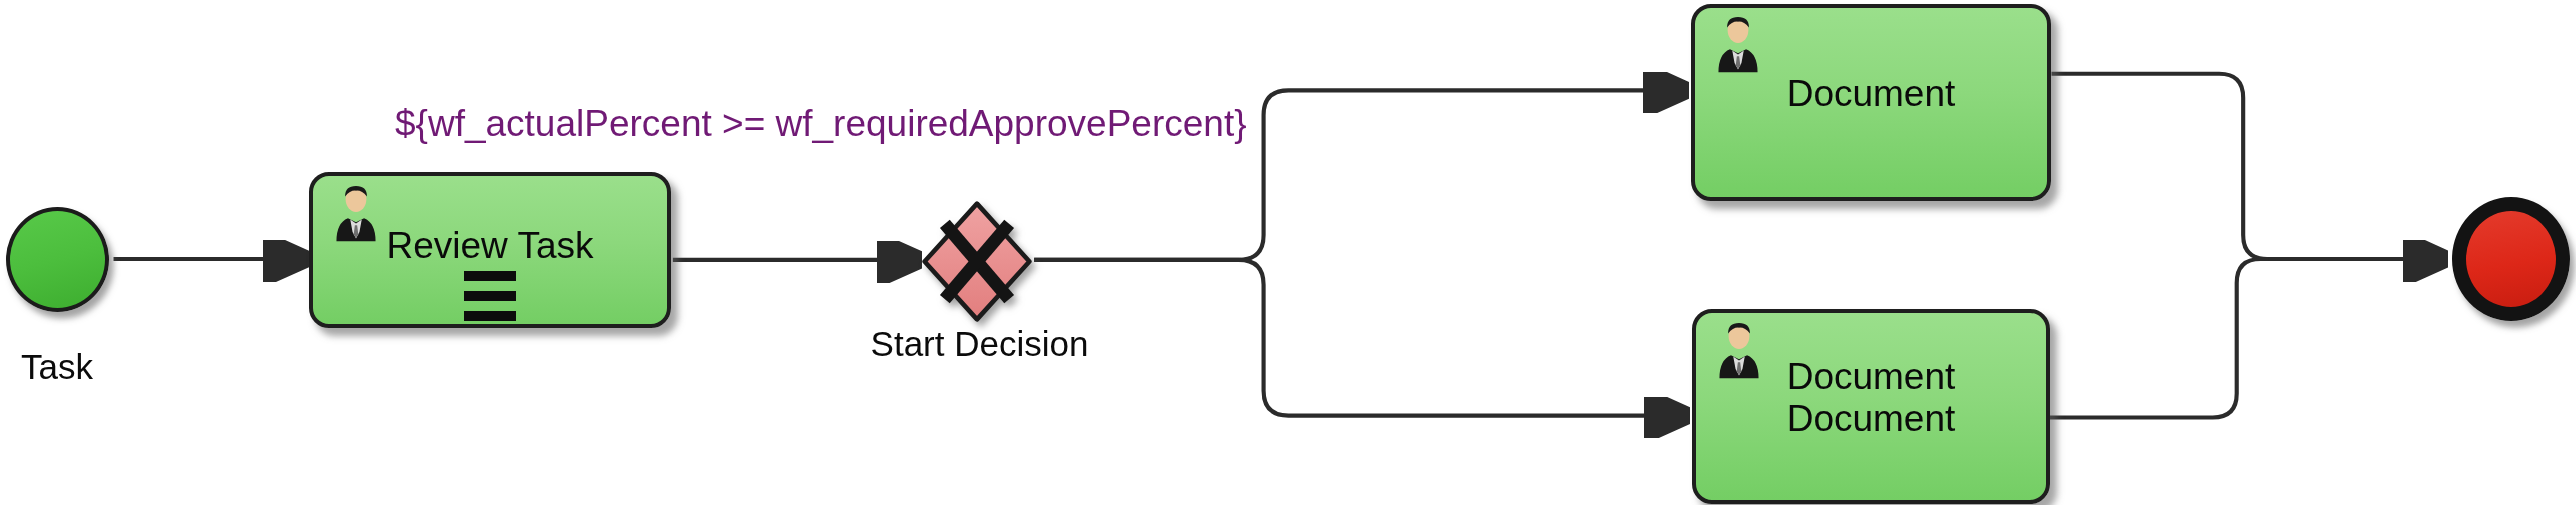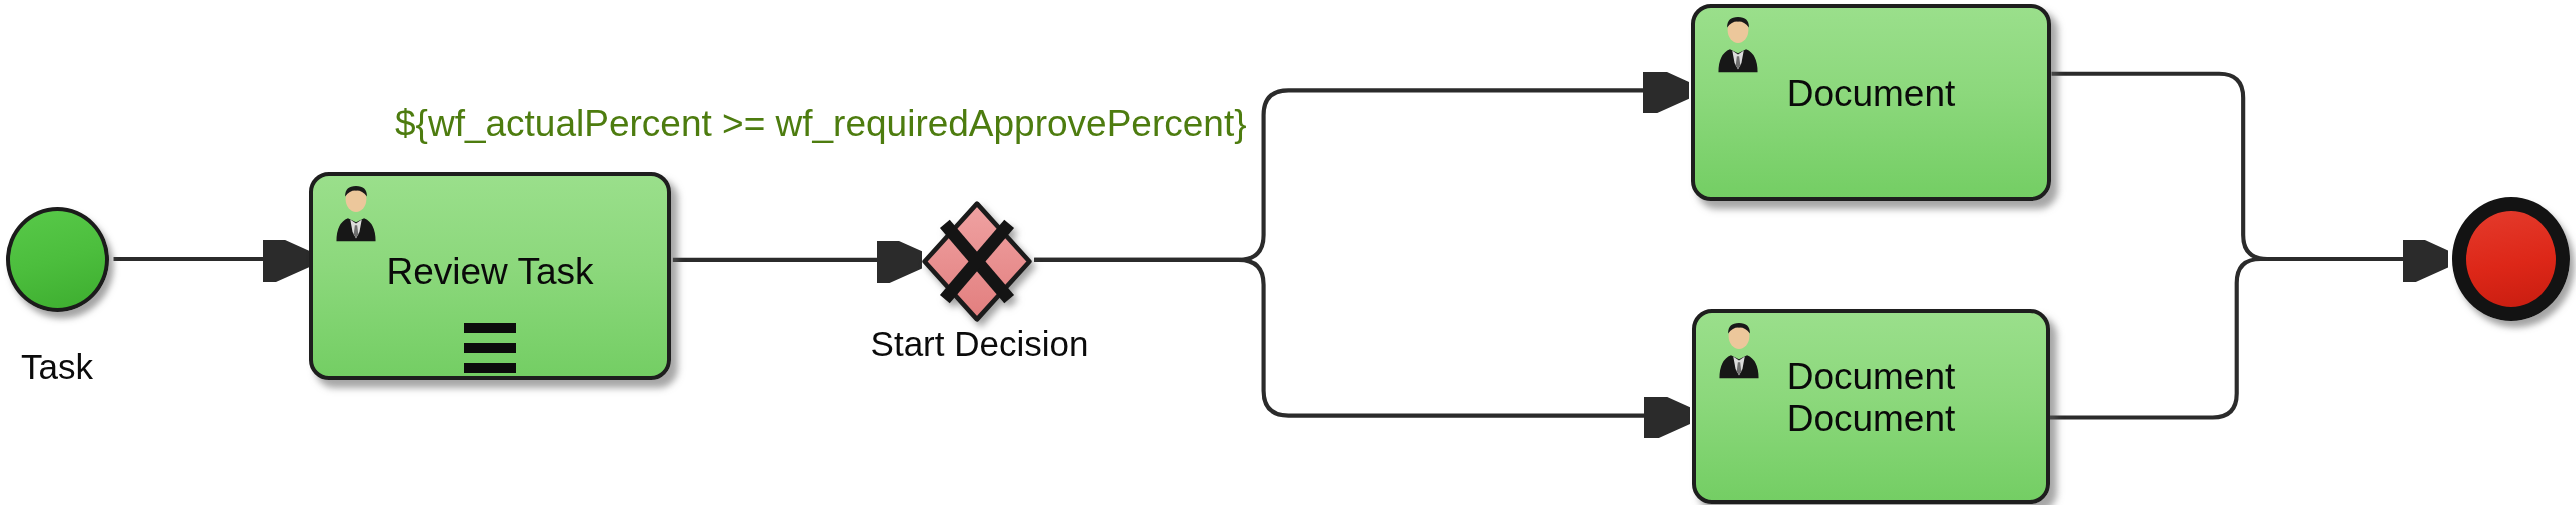--- a/index.html
+++ b/index.html
@@ -46,21 +46,21 @@
     position:absolute;left:2452px;top:197px;width:118px;height:124px;
     box-sizing:border-box;border:14.8px solid #131313;border-radius:50%;
     background:linear-gradient(170deg,#e43b2c 0%,#dd2718 55%,#c81d10 100%);
     box-shadow:4.6px 6.5px 6.5px rgba(90,90,90,0.55);
   }
   
   .gateway-svg{position:absolute;left:920px;top:199px;width:114px;height:125px;
     filter:drop-shadow(4.6px 5.5px 3.7px rgba(90,90,90,0.55));}
   
   .condition-label{
-    position:absolute;left:395px;top:103px;font-size:37px;color:#4d7c0f;
+    position:absolute;left:395px;top:103px;font-size:37px;color:#701a75;
     white-space:nowrap;letter-spacing:0px;
   }
   .start-label{left:0px;top:347px;width:114px;}
   .gateway-label{left:795px;top:324px;width:369px;}
   .pad-up-18{padding-bottom:16.6px;}
   .pad-up-8{padding-bottom:7.4px;}
 </style>
 </head>
 <body>
 
@@ -79,21 +79,21 @@
     <path d="M 2225 80 L 2407 80 Q 2433 80 2433 106 L 2433 255 Q 2433 281 2459 281 L 2465 281"></path>
     <path d="M 2222 453 L 2400 453 Q 2426 453 2426 427 L 2426 307 Q 2426 281 2452 281 L 2465 281"></path>
     <path d="M 2460 281 L 2649 281" marker-end="url(#arrow)"></path>
   </svg>
 
   <div class="start-event"></div>
   <div class="diagram-label start-label">Task</div>
 
   <div class="condition-label">${wf_actualPercent &gt;= wf_requiredApprovePercent}</div>
 
-  <div class="task-box" style="left:309px;top:172px;width:362px;height:208px;">
+  <div class="task-box" style="left:309px;top:172px;width:362px;height:156px;">
     <span class="user-badge">
       <svg viewBox="0 0 40 50" width="46" height="59">
         <ellipse cx="20" cy="13.5" rx="9" ry="11" fill="#ecc79b"></ellipse>
         <path d="M10.5 11 Q10.5 2 20 2 Q29.5 2 29.5 11 Q25 5.5 20 6 Q15 5.5 10.5 11 Z" fill="#191919"></path>
         <path d="M3 50 Q3 34 13 30 L20 33.5 L27 30 Q37 34 37 50 Z" fill="#171717"></path>
         <path d="M15 31 L20 34.5 L25 31 L23 42 L20 47.5 L17 42 Z" fill="#dcdcdc"></path>
         <path d="M19 36 L21 36 L22 44 L20 47 L18 44 Z" fill="#6f6f6f"></path>
       </svg>
     </span>
     <span class="task-label pad-up-8">Review Task</span>

